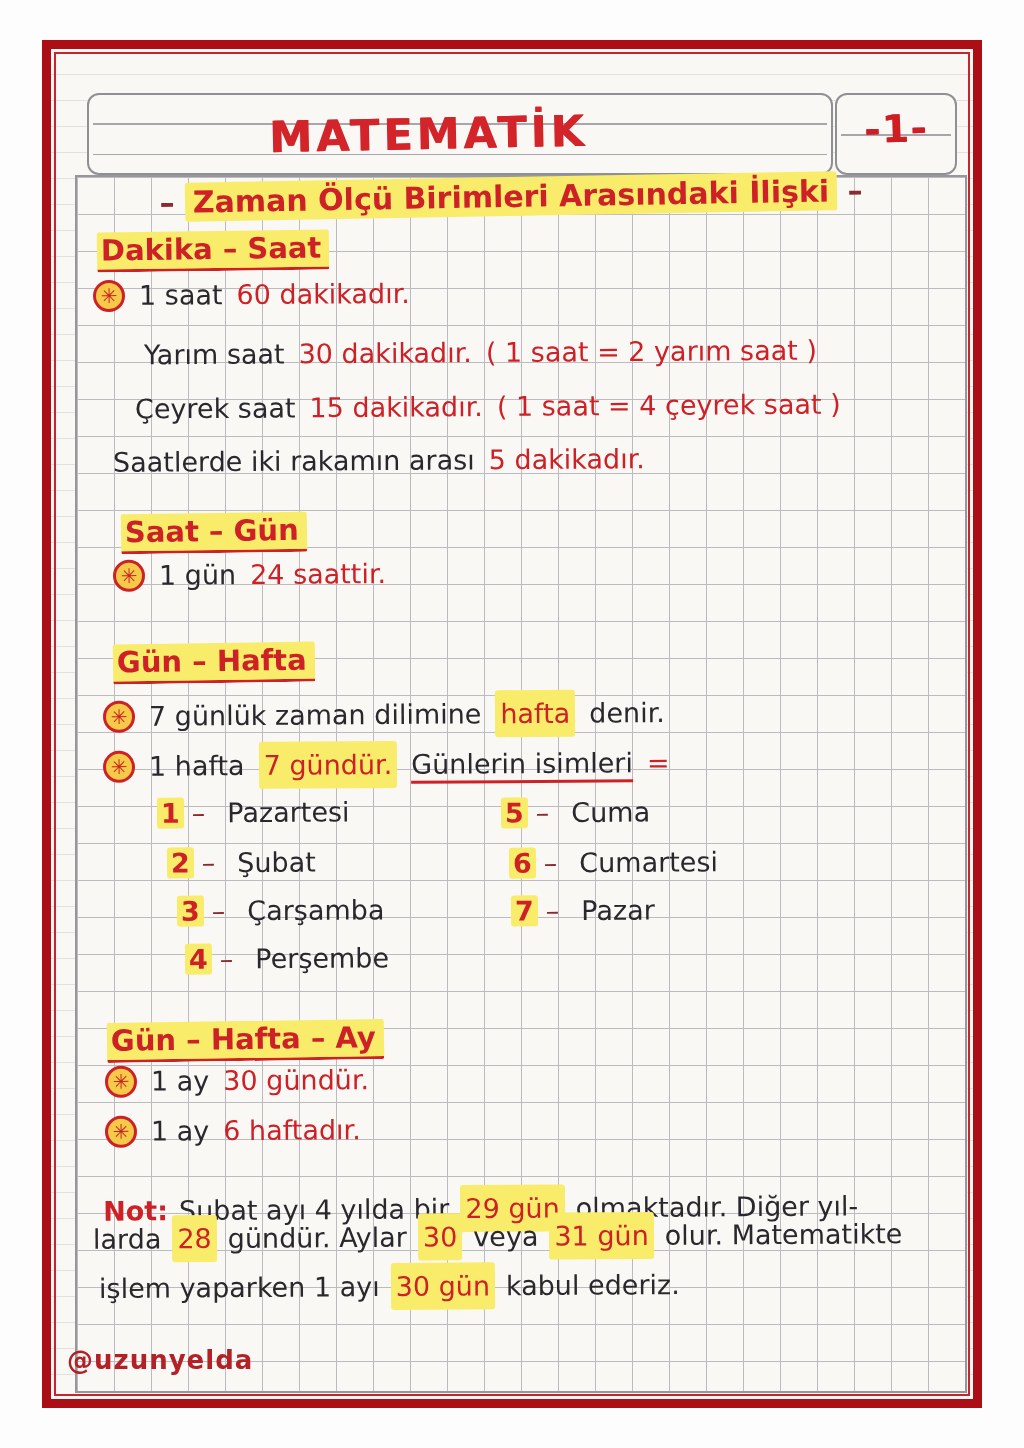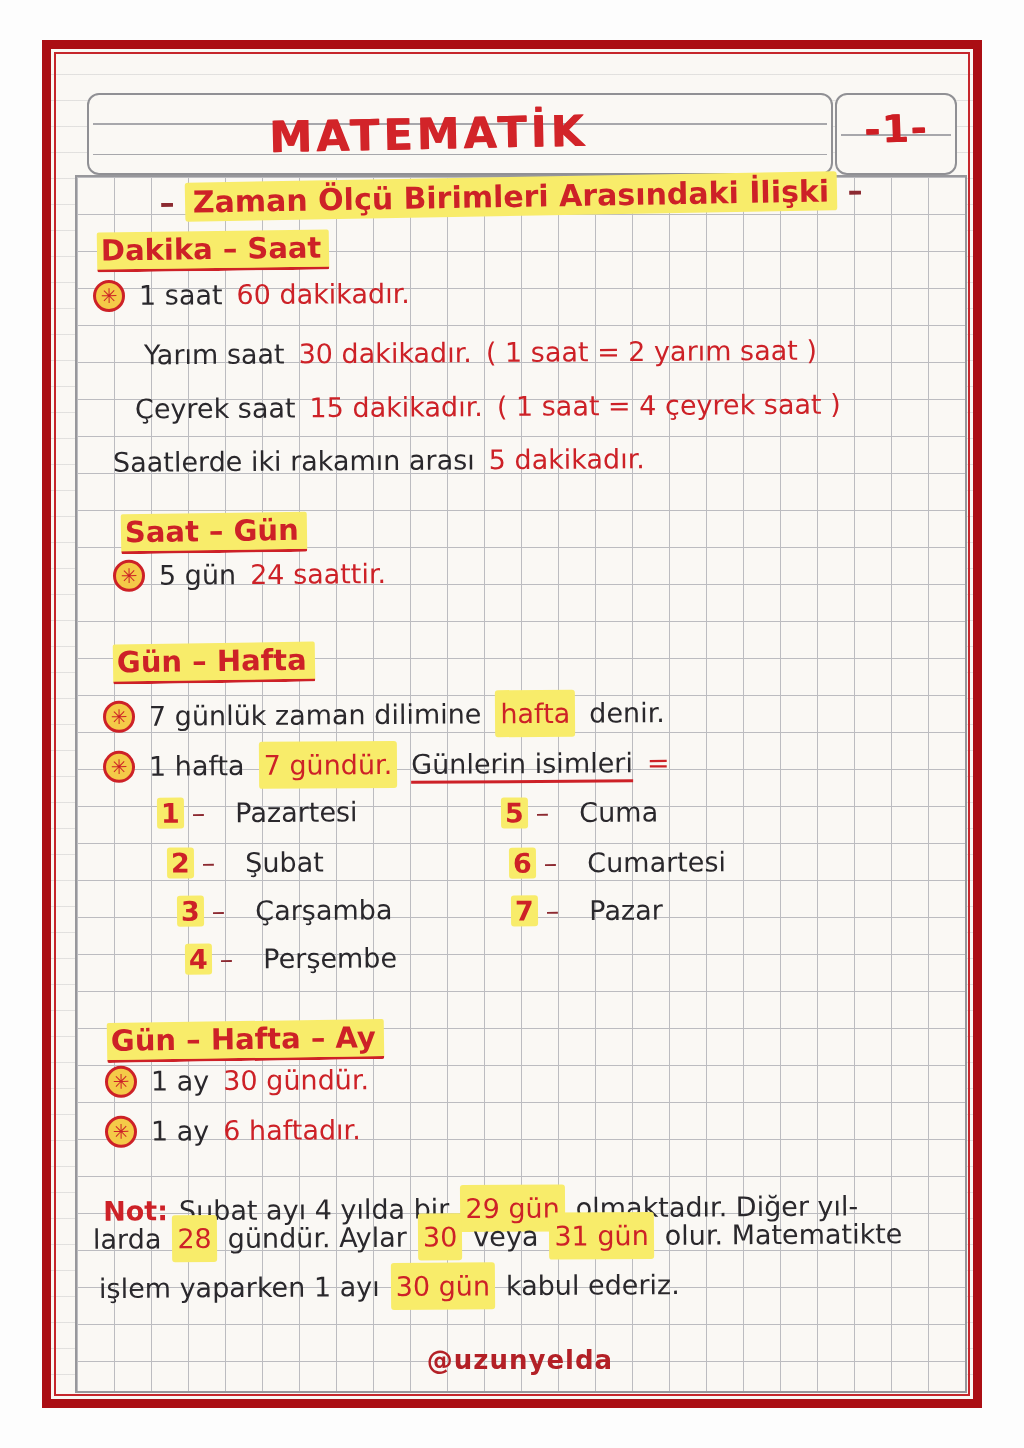--- a/index.html
+++ b/index.html
@@ -43,22 +43,22 @@
   .subtitle{position:absolute;left:60px;top:130px;width:800px;text-align:center;font-size:30px;font-weight:700;
             transform:rotate(-1deg);}
   .subtitle .hl{color:var(--ink-red);padding:2px 8px;}
   .bullet{align-self:center;flex:none;width:32px;height:32px;border-radius:50%;border:3.5px solid var(--ink-red);
           background:#f4ca48;color:var(--ink-red);display:flex;align-items:center;justify-content:center;
           font-size:20px;font-weight:800;box-sizing:border-box;}
   .ul-red{border-bottom:3px solid var(--ink-red);padding-bottom:1px;}
   .day-row{position:absolute;display:flex;align-items:baseline;gap:8px;font-size:27px;font-weight:500;
            color:var(--ink-black);transform:rotate(-0.4deg);}
   .day-row .num{color:var(--ink-red);background:var(--highlight);font-weight:700;padding:0 4px;border-radius:3px;}
-  .day-row .name{margin-left:22px;}
-  .footer{position:absolute;left:16px;right:0;top:1296px;text-align:center;font-size:26px;font-weight:700;
+  .day-row .name{margin-left:14px;}
+  .footer{position:absolute;left:16px;right:0;top:1296px;font-size:26px;font-weight:700;
           color:#b32026;letter-spacing:1px;}
   
   .h-s1{left:46px;top:182px;}
   .s1-l1{left:42px;top:230px;}
   .s1-l2{left:93px;top:288px;}
   .s1-l3{left:84px;top:342px;}
   .s1-l4{left:62px;top:396px;}
   .h-s2{left:70px;top:464px;}
   .s2-l1{left:62px;top:510px;}
   .h-s3{left:62px;top:594px;}
@@ -118,21 +118,21 @@
       <span class="red">( 1 saat = 4 çeyrek saat )</span>
     </div>
     <div class="line s1-l4">
       <span>Saatlerde iki rakamın arası</span>
       <span class="red">5 dakikadır.</span>
     </div>
 
     <div class="heading h-s2">Saat – Gün</div>
     <div class="line s2-l1">
       <span class="bullet">✳</span>
-      <span>5 gün</span>
+      <span>1 gün</span>
       <span class="red">24 saattir.</span>
     </div>
 
     <div class="heading h-s3">Gün – Hafta</div>
     <div class="line s3-l1">
       <span class="bullet">✳</span>
       <span>7 günlük zaman dilimine</span>
       <span class="red hl">hafta</span>
       <span>denir.</span>
     </div>

